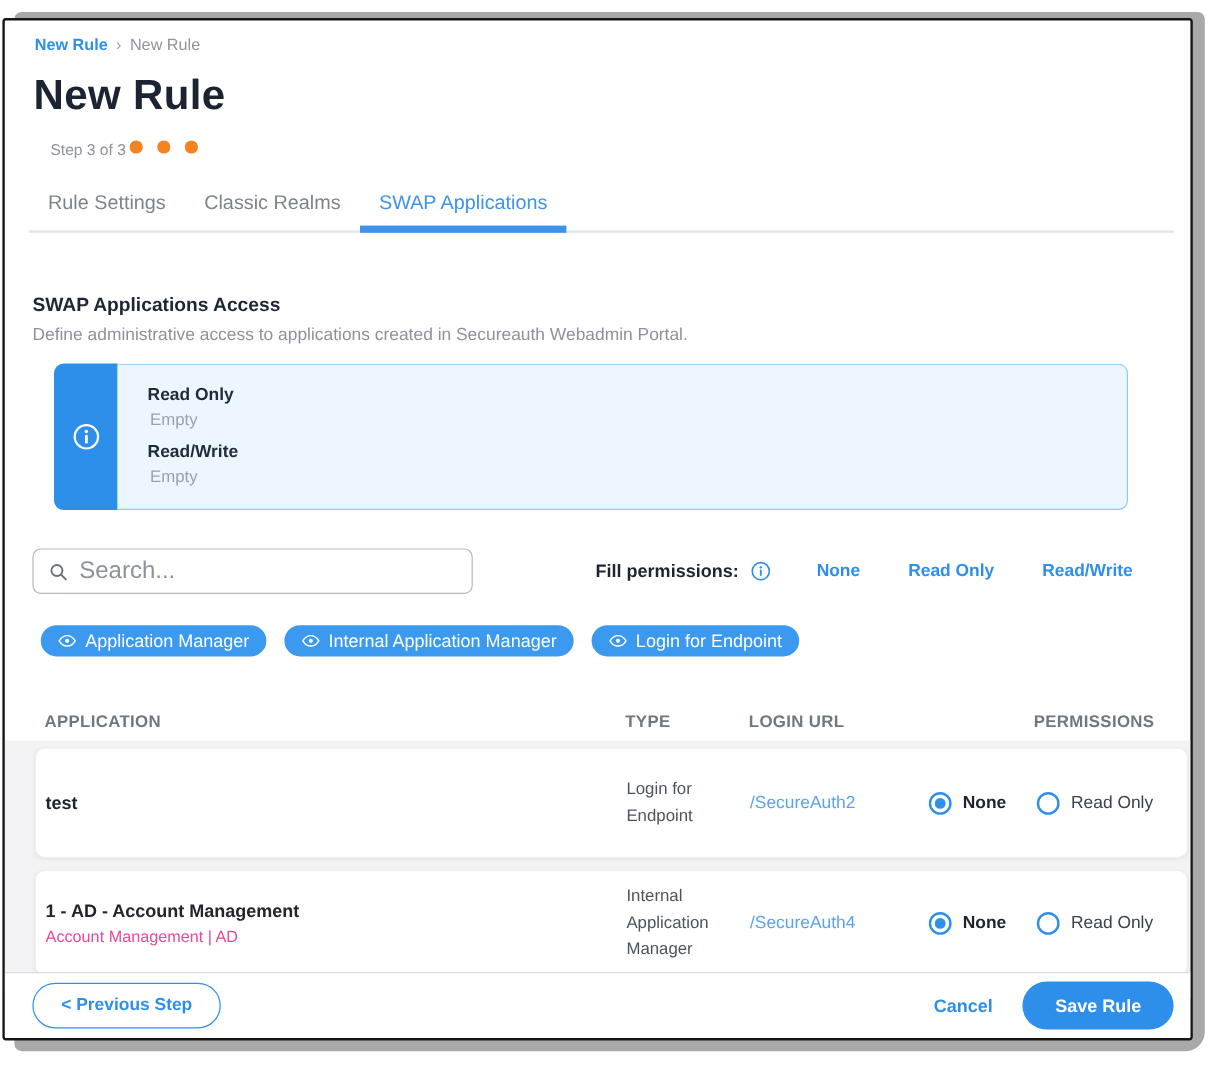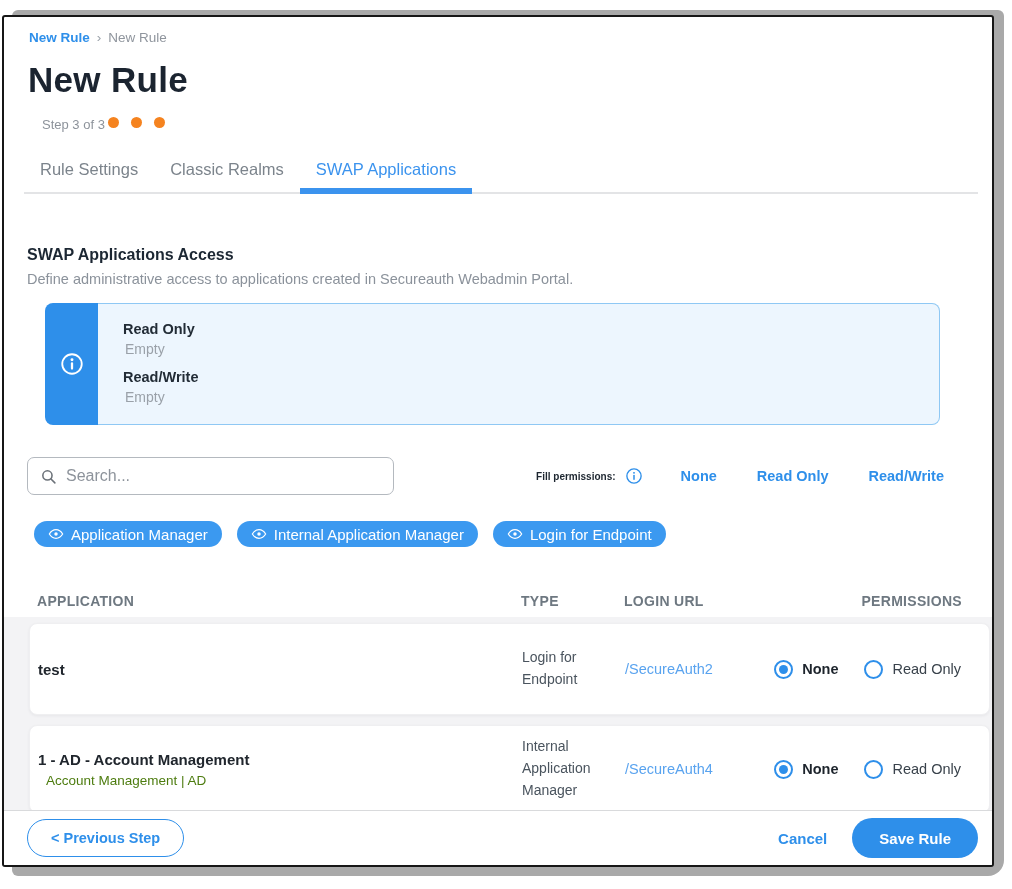--- a/index.html
+++ b/index.html
@@ -40,25 +40,25 @@
                 display:flex; align-items:center; justify-content:center; color:#ffffff; }
   .info-body { flex:1; background:#edf6fe; border:1px solid #8fc8f4; border-left:none;
                border-radius:0 8px 8px 0; padding:17px 0 0 25px; }
   .info-label { font-size:14.5px; font-weight:bold; color:#222c36; }
   .info-value { font-size:14px; color:#9aa1a9; margin:4px 0 12px 2px; }
 
   
   .toolbar { margin-top:32px; padding:0 48px 0 23px; display:flex; align-items:center; }
   .search-box { width:367px; height:38px; border:1.5px solid #b4b9bf; border-radius:7px;
                 display:flex; align-items:center; padding:0 12px; gap:9px; background:#fff; }
-  .search-box input { border:none; outline:none; flex:1; font-size:16px; color:#0f766e;
+  .search-box input { border:none; outline:none; flex:1; font-size:20px; color:#0f766e;
                       font-family:"Liberation Sans", sans-serif; background:transparent; }
   .search-box input::placeholder { color:#8d939b; }
   .fill-perms { margin-left:auto; display:flex; align-items:center; }
-  .fill-label { font-size:10px; font-weight:bold; color:#1d2630; }
+  .fill-label { font-size:15px; font-weight:bold; color:#1d2630; }
   .fill-info { color:#2e8fea; margin-left:9px; display:flex; }
   .fill-link { font-size:14.5px; font-weight:bold; color:#2e8fea; cursor:pointer; }
   .fill-link + .fill-link { margin-left:40px; }
   .fill-info + .fill-link { margin-left:38px; }
 
   
   .chips { margin:26px 0 0 30px; display:flex; gap:15px; }
   .chip { height:26px; background:#3b99f0; color:#ffffff; border-radius:14px;
           display:flex; align-items:center; gap:7px; padding:0 14px; font-size:15px; cursor:pointer; }
 
@@ -69,21 +69,21 @@
   .th.right { text-align:right; padding-right:28px; }
   .rows-region { margin-top:8px; background:#f3f3f5; padding:6px 0 0 0; }
   .row-card { margin:0 2px 10px 25px; background:#ffffff; border:1px solid #efeff1;
               border-radius:8px; box-shadow:0 1px 3px rgba(30,40,50,.06);
               display:grid; grid-template-columns:484px 103px 140px 1fr;
               align-items:center; padding-left:8px; }
   .row-card.r1 { height:92px; }
   .row-card.r2 { height:88px; }
   .row-card.sliver { height:9px; margin-bottom:0; border-radius:8px 8px 0 0; }
   .cell-name  { font-size:15px; font-weight:bold; color:#20262d; }
-  .cell-sub   { font-size:13.5px; color:#4d7c0f; margin-top:5px; font-weight:normal;margin-left:8px; }
+  .cell-sub   { font-size:13.5px; color:#ec4899; margin-top:5px; font-weight:normal; }
   .cell-type  { font-size:14px; color:#4a545e; line-height:1.55; padding-right:14px; }
   .cell-url   { font-size:14.5px; color:#59a3ef; cursor:pointer; }
   .cell-perms { display:flex; justify-content:flex-end; align-items:center; gap:26px; padding-right:28px; }
   .perm-opt { display:flex; align-items:center; gap:9px; cursor:pointer; }
   .radio { width:19px; height:19px; border:2px solid #2e8fea; border-radius:50%;
            position:relative; background:#fff; flex:0 0 auto; }
   .radio.checked::after { content:""; position:absolute; left:3px; top:3px; width:9px; height:9px;
                           border-radius:50%; background:#2e8fea; }
   .perm-label { font-size:14.5px; color:#39424b; }
   .perm-opt.selected .perm-label { font-weight:bold; color:#1d242c; }

